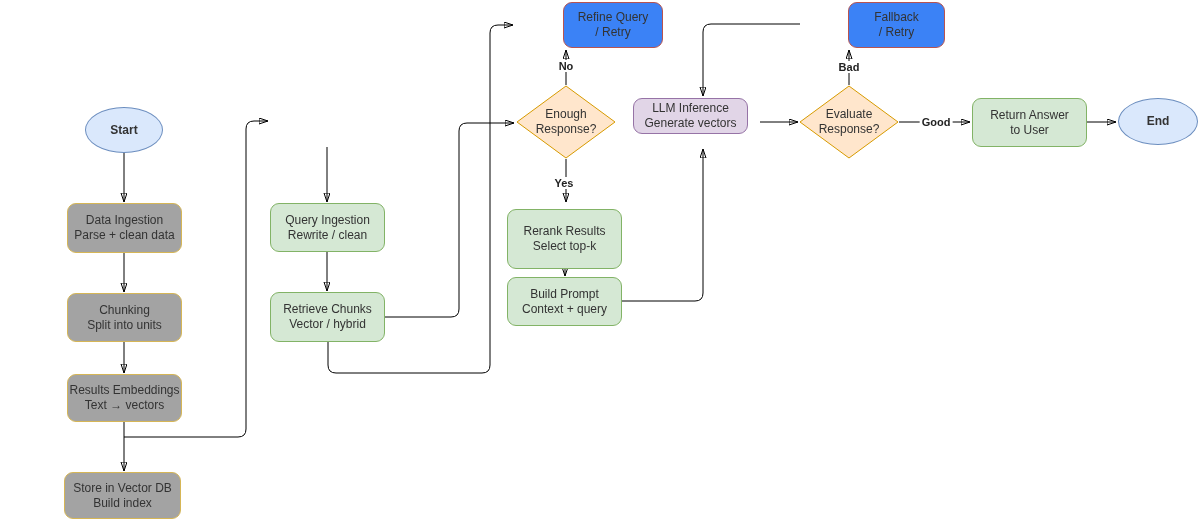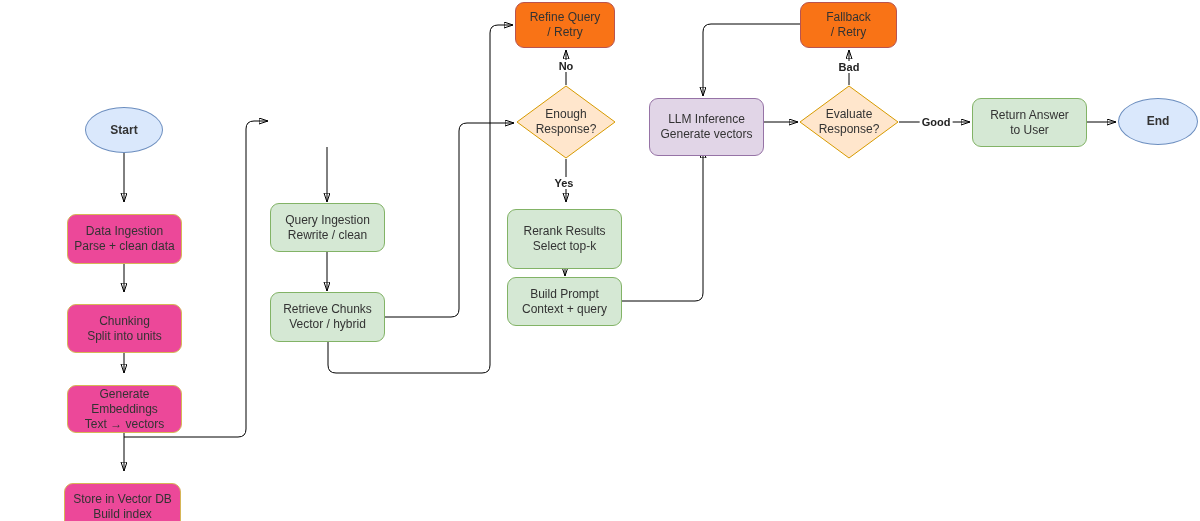--- a/index.html
+++ b/index.html
@@ -14,23 +14,23 @@
   #edges{position:absolute;left:0;top:0;width:1200px;height:521px;}
   #edges path{fill:none;stroke:#000;stroke-width:1;}
   .node{
     position:absolute;
     display:flex;flex-direction:column;align-items:center;justify-content:center;
     text-align:center;font-size:12px;line-height:15px;color:#333;
     box-sizing:border-box;
   }
   .node span{display:block;}
   .rect{border:1px solid;border-radius:9px;}
-  .yellow{background:#ec4899;border-color:#d6b656;margin-top:11px;}
+  .yellow{background:#a3a3a3;border-color:#d6b656;}
   .green{background:#d5e8d4;border-color:#82b366;}
-  .red{background:#f97316;border-color:#b85450;}
+  .red{background:#3b82f6;border-color:#b85450;margin-left:48px;}
   .purple{background:#e1d5e7;border-color:#9673a6;}
   .ellipse{background:#dae8fc;border:1px solid #6c8ebf;border-radius:50%;font-weight:bold;}
   .bold{font-weight:bold;}
   .diamond{border:none;background:transparent;}
   .dshape{position:absolute;left:0;top:0;width:100%;height:100%;}
   .ntext{position:relative;z-index:1;}
   .elabel{
     position:absolute;transform:translate(-50%,-50%);
     background:#fff;padding:0 2px;font-size:11px;font-weight:600;color:#222;
     z-index:2;white-space:nowrap;
@@ -76,21 +76,21 @@
 
   <div class="node rect yellow" style="left:67px;top:203px;width:115px;height:50px">
     <span>Data Ingestion</span>
     <span>Parse + clean data</span>
   </div>
   <div class="node rect yellow" style="left:67px;top:293px;width:115px;height:49px">
     <span>Chunking</span>
     <span>Split into units</span>
   </div>
   <div class="node rect yellow" style="left:67px;top:374px;width:115px;height:48px">
-    <span>Generate Embeddings</span>
+    <span>Results Embeddings</span>
     <span>Text → vectors</span>
   </div>
   <div class="node rect yellow" style="left:64px;top:472px;width:117px;height:47px">
     <span>Store in Vector DB</span>
     <span>Build index</span>
   </div>
 
   <div class="node rect green" style="left:270px;top:203px;width:115px;height:49px">
     <span>Query Ingestion</span>
     <span>Rewrite / clean</span>
@@ -130,21 +130,21 @@
 
   <div class="node rect green" style="left:507px;top:209px;width:115px;height:60px">
     <span>Rerank Results</span>
     <span>Select top-k</span>
   </div>
   <div class="node rect green" style="left:507px;top:277px;width:115px;height:49px">
     <span>Build Prompt</span>
     <span>Context + query</span>
   </div>
 
-  <div class="node rect purple" style="left:649px;top:98px;width:115px;height:58px">
+  <div class="node rect purple" style="left:633px;top:98px;width:115px;height:36px">
     <span>LLM Inference</span>
     <span>Generate vectors</span>
   </div>
 
   <div class="node rect green" style="left:972px;top:98px;width:115px;height:49px">
     <span>Return Answer</span>
     <span>to User</span>
   </div>
 
   <div class="elabel" style="left:566px;top:66px">No</div>

